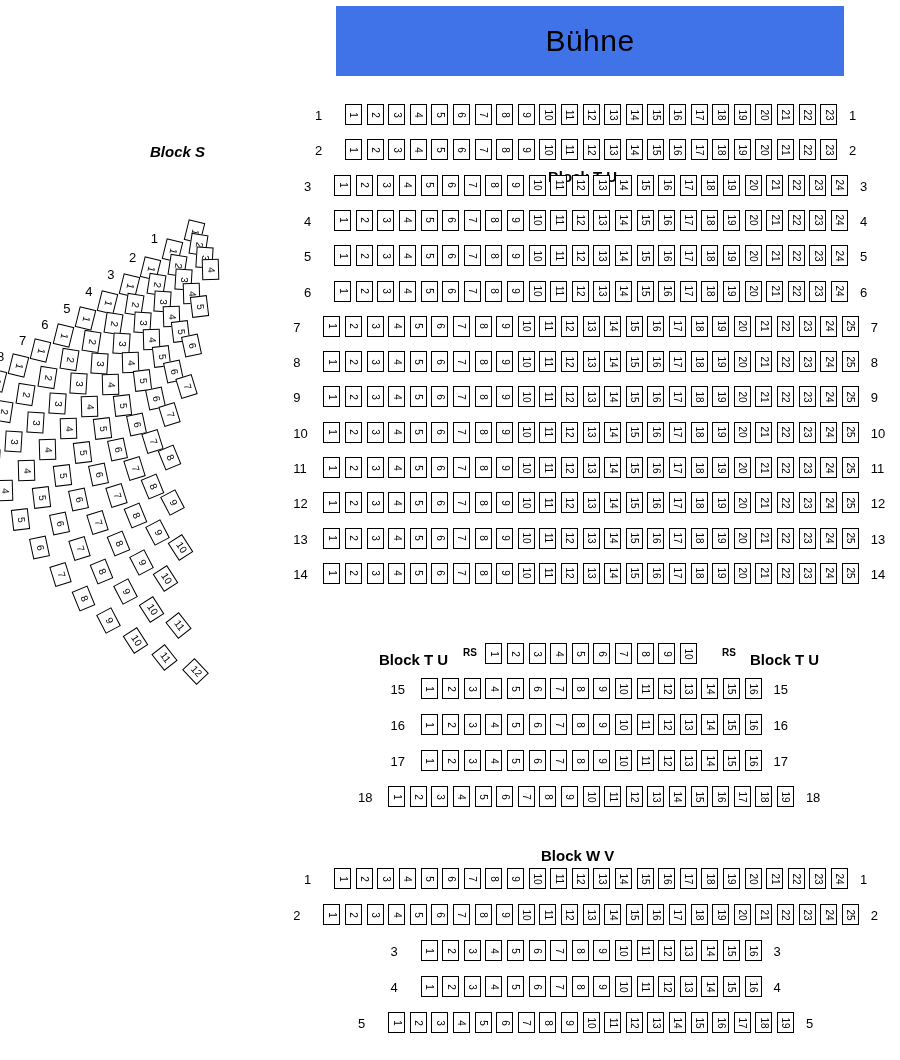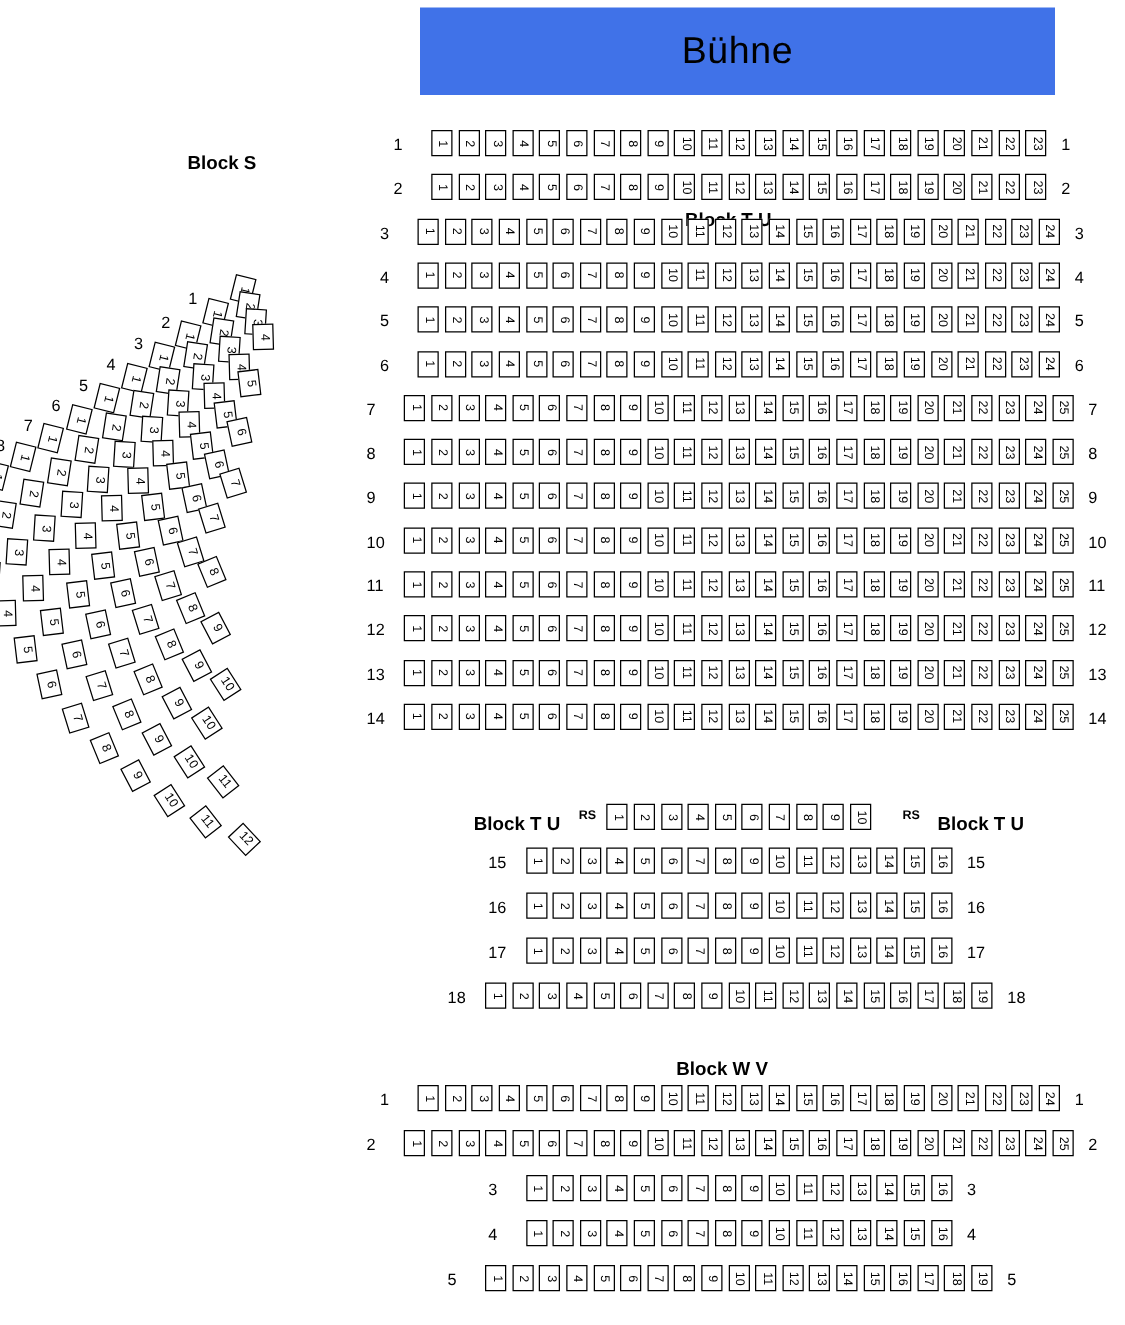--- a/index.html
+++ b/index.html
@@ -68,21 +68,21 @@
     color: #000000;
   }
 </style>
 </head>
 <body>
 
 <div id="stage">
   <span>Bühne</span>
 </div>
 
-<div class="block-label" style="left:150px; top:122px;">Block S</div>
+<div class="block-label" style="left:150px; top:143px;font-style:italic;">Block S</div>
 <div class="block-label" style="left:548px; top:168px;">Block T U</div>
 <div class="block-label" style="left:379px; top:651px;">Block T U</div>
 <div class="block-label" style="left:750px; top:651px;">Block T U</div>
 <div class="block-label" style="left:541px; top:847px;">Block W V</div>
 <div class="rs-label" style="left:463px; top:647px;">RS</div>
 <div class="rs-label" style="left:722px; top:647px;">RS</div>
 
 <div id="seatmap">
     <div class="seat" style="left: 344.9px; top: 104px;">
       <span>1</span>

